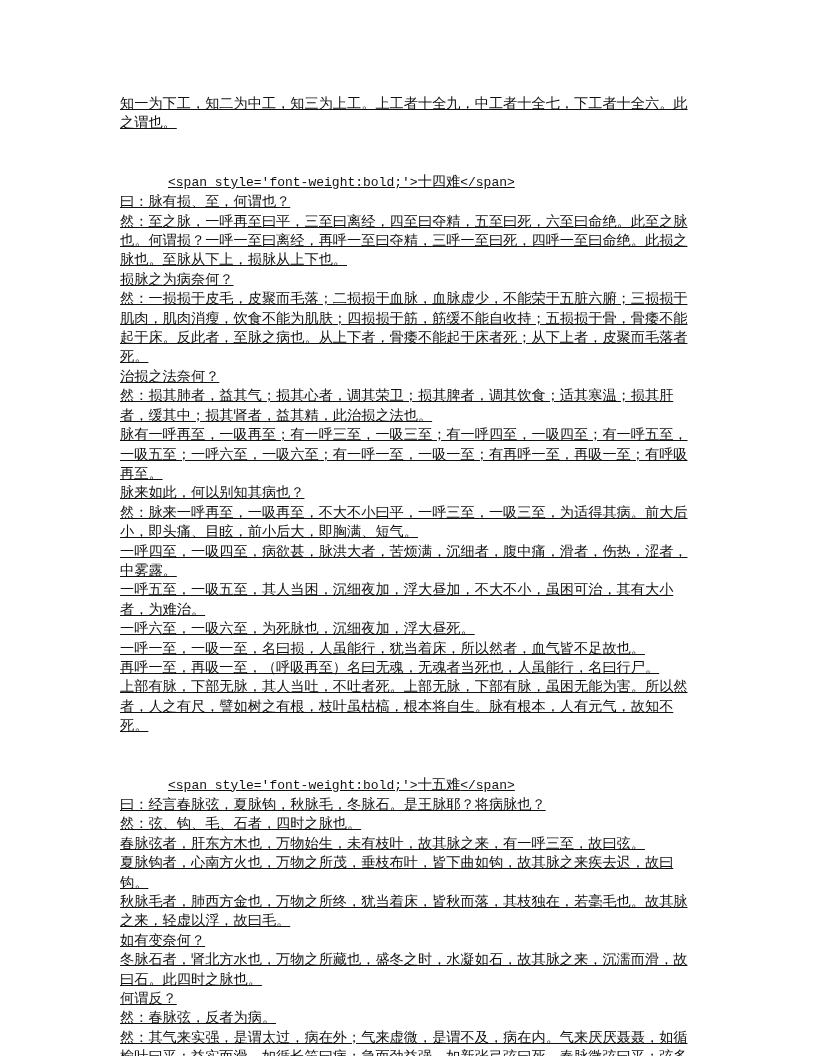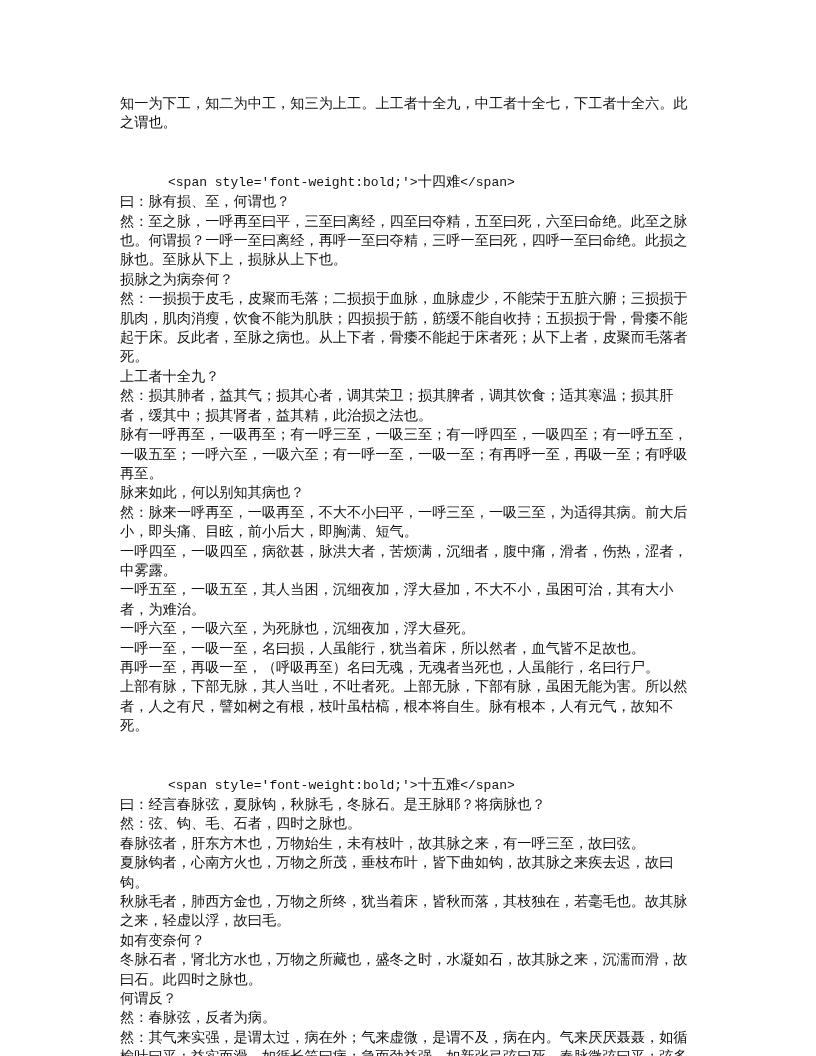--- a/index.html
+++ b/index.html
@@ -3,40 +3,40 @@
 <meta charset="utf-8">
 <style>
   html, body { margin: 0; padding: 0; background: #ffffff; }
   body { width: 816px; height: 1056px; position: relative; overflow: hidden; }
   .page {
     position: absolute; left: 120px; top: 94px; width: 580px;
     font-family: "DejaVu Serif", "Liberation Serif", serif;
     font-size: 14.2px; line-height: 19.4px; color: #111;
     letter-spacing: 0px;
   }
-  .line { display: block; word-break: break-all; white-space: normal; }
+  .line { display: block; word-break: break-all; white-space: normal; text-decoration: underline; }
   .gap { height: 39px; }
   .raw { font-family: "Liberation Mono", "DejaVu Sans Mono", monospace; font-size: 13px; margin-left: 48px; }
   .raw .cjk { font-family: "DejaVu Serif", "Liberation Serif", serif; font-size: 14.2px; }
 </style>
 </head>
 <body>
 
 <div class="page">
   <span class="line">知一为下工，知二为中工，知三为上工。上工者十全九，中工者十全七，下工者十全六。此之谓也。</span>
 
   <div class="gap"></div>
 
   <div>
     <span class="line raw"><span>&lt;span style='font-weight:bold;'&gt;</span><span class="cjk">十四难</span><span>&lt;/span&gt;</span></span>
     <span class="line">曰：脉有损、至，何谓也？</span>
     <span class="line">然：至之脉，一呼再至曰平，三至曰离经，四至曰夺精，五至曰死，六至曰命绝。此至之脉也。何谓损？一呼一至曰离经，再呼一至曰夺精，三呼一至曰死，四呼一至曰命绝。此损之脉也。至脉从下上，损脉从上下也。</span>
     <span class="line">损脉之为病奈何？</span>
     <span class="line">然：一损损于皮毛，皮聚而毛落；二损损于血脉，血脉虚少，不能荣于五脏六腑；三损损于肌肉，肌肉消瘦，饮食不能为肌肤；四损损于筋，筋缓不能自收持；五损损于骨，骨痿不能起于床。反此者，至脉之病也。从上下者，骨痿不能起于床者死；从下上者，皮聚而毛落者死。</span>
-    <span class="line">上工者十全九？</span>
+    <span class="line">治损之法奈何？</span>
     <span class="line">然：损其肺者，益其气；损其心者，调其荣卫；损其脾者，调其饮食；适其寒温；损其肝者，缓其中；损其肾者，益其精，此治损之法也。</span>
     <span class="line">脉有一呼再至，一吸再至；有一呼三至，一吸三至；有一呼四至，一吸四至；有一呼五至，一吸五至；一呼六至，一吸六至；有一呼一至，一吸一至；有再呼一至，再吸一至；有呼吸再至。</span>
     <span class="line">脉来如此，何以别知其病也？</span>
     <span class="line">然：脉来一呼再至，一吸再至，不大不小曰平，一呼三至，一吸三至，为适得其病。前大后小，即头痛、目眩，前小后大，即胸满、短气。</span>
     <span class="line">一呼四至，一吸四至，病欲甚，脉洪大者，苦烦满，沉细者，腹中痛，滑者，伤热，涩者，中雾露。</span>
     <span class="line">一呼五至，一吸五至，其人当困，沉细夜加，浮大昼加，不大不小，虽困可治，其有大小者，为难治。</span>
     <span class="line">一呼六至，一吸六至，为死脉也，沉细夜加，浮大昼死。</span>
     <span class="line">一呼一至，一吸一至，名曰损，人虽能行，犹当着床，所以然者，血气皆不足故也。</span>
     <span class="line">再呼一至，再吸一至，（呼吸再至）名曰无魂，无魂者当死也，人虽能行，名曰行尸。</span>
     <span class="line">上部有脉，下部无脉，其人当吐，不吐者死。上部无脉，下部有脉，虽困无能为害。所以然者，人之有尺，譬如树之有根，枝叶虽枯槁，根本将自生。脉有根本，人有元气，故知不死。</span>

